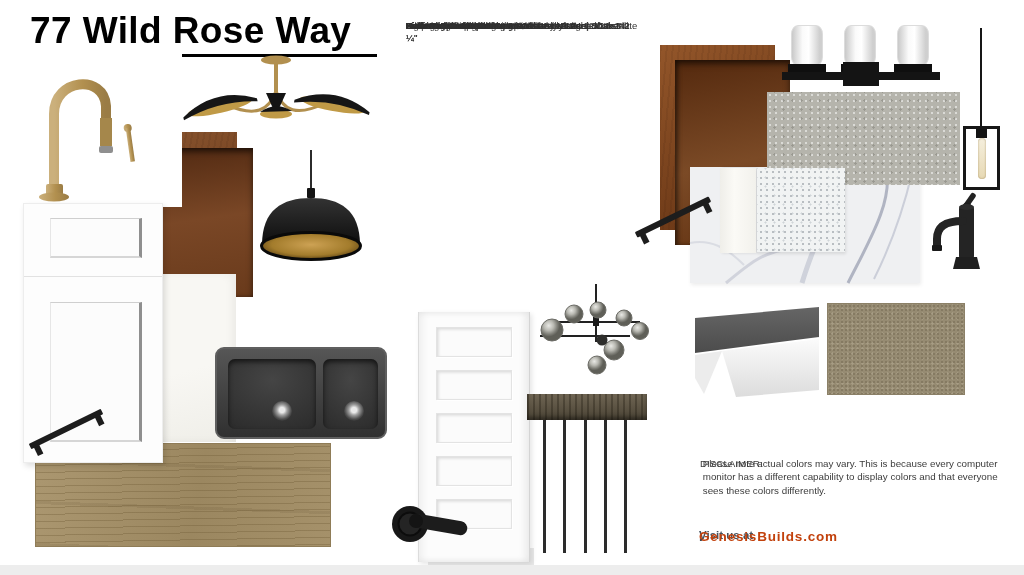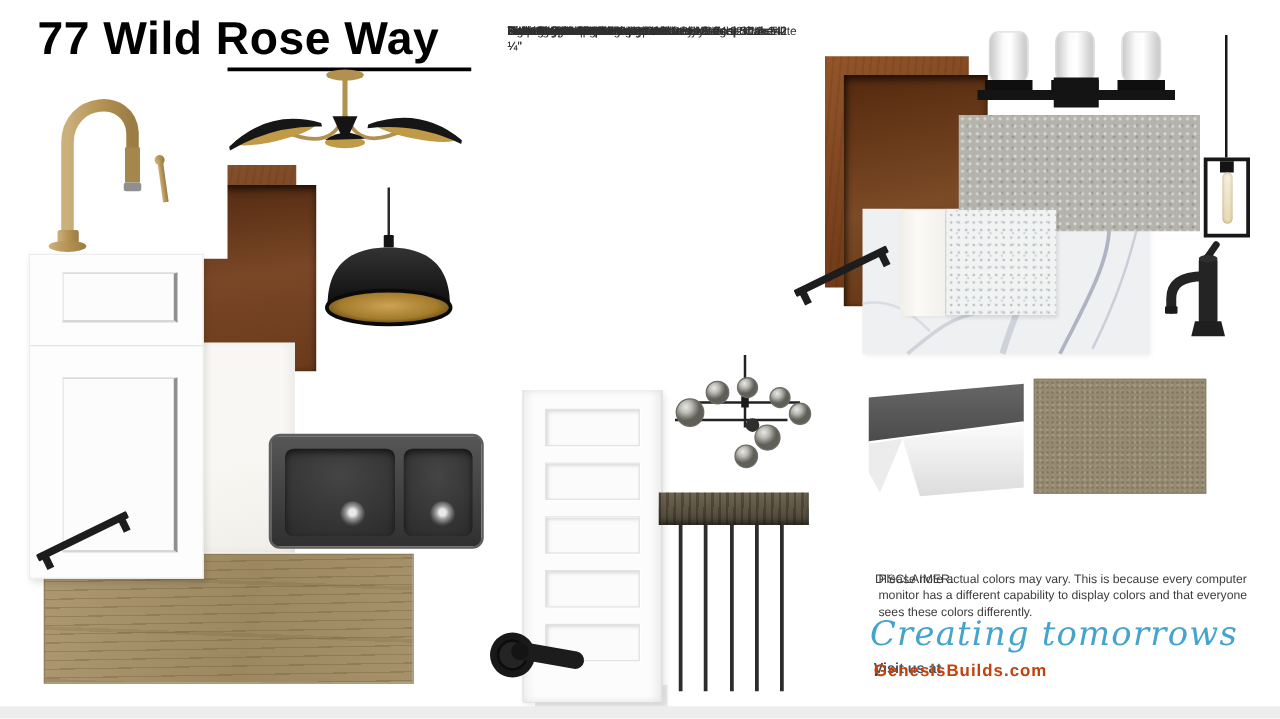--- a/index.html
+++ b/index.html
@@ -365,21 +365,20 @@
     <polygon points="3,53 30,49 12,92 3,76" fill="#ececec"></polygon>
   </svg>
 
   <div class="carpet"></div>
 
   <p class="disclaimer">
     <span>DISCLAIMER:</span>&nbsp;
     <span>Please note actual colors may vary. This is because every computer monitor has a different capability to display colors and that everyone sees these colors differently.</span>
   </p>
 
-  <div class="tagline">Creating tomorrows</div>
   <div class="visit">
     <span class="visit-prefix">Visit us at </span>
     <span class="visit-site">GenesisBuilds.com</span>
       <span class="visit-dot">.</span>
   </div>
 
   <div class="bottom-strip"></div>
 </div>
 
 </body></html>

